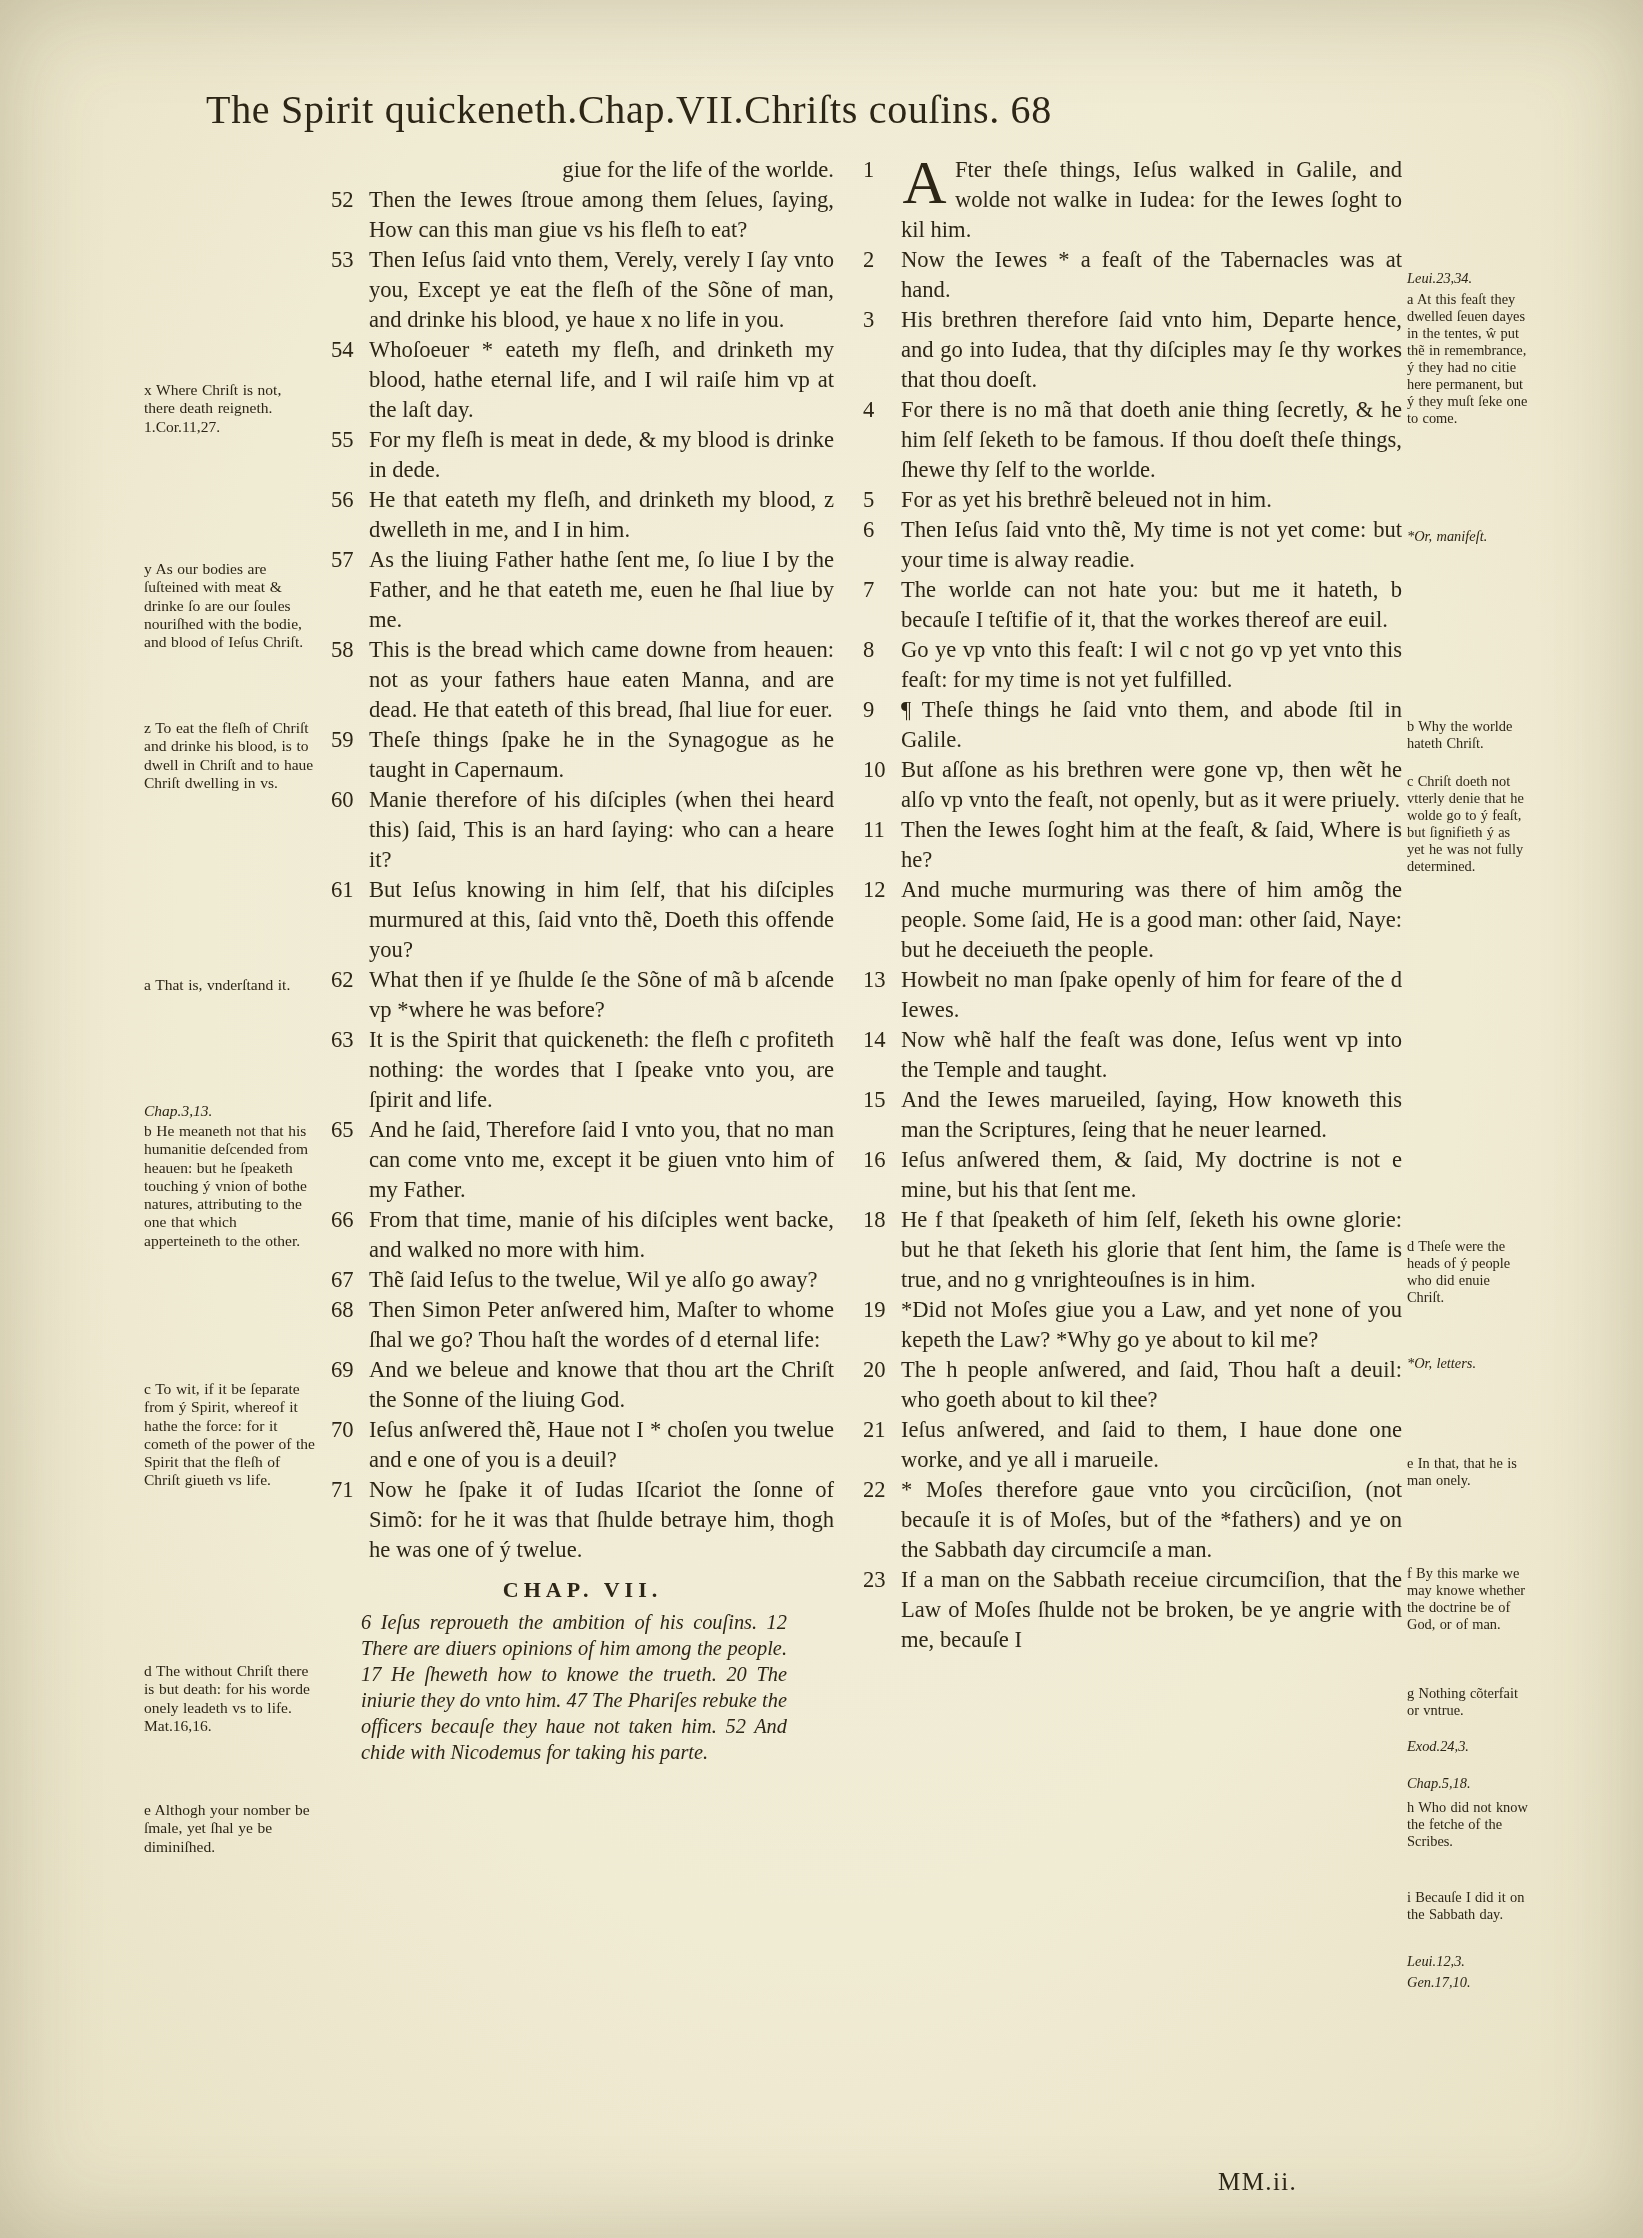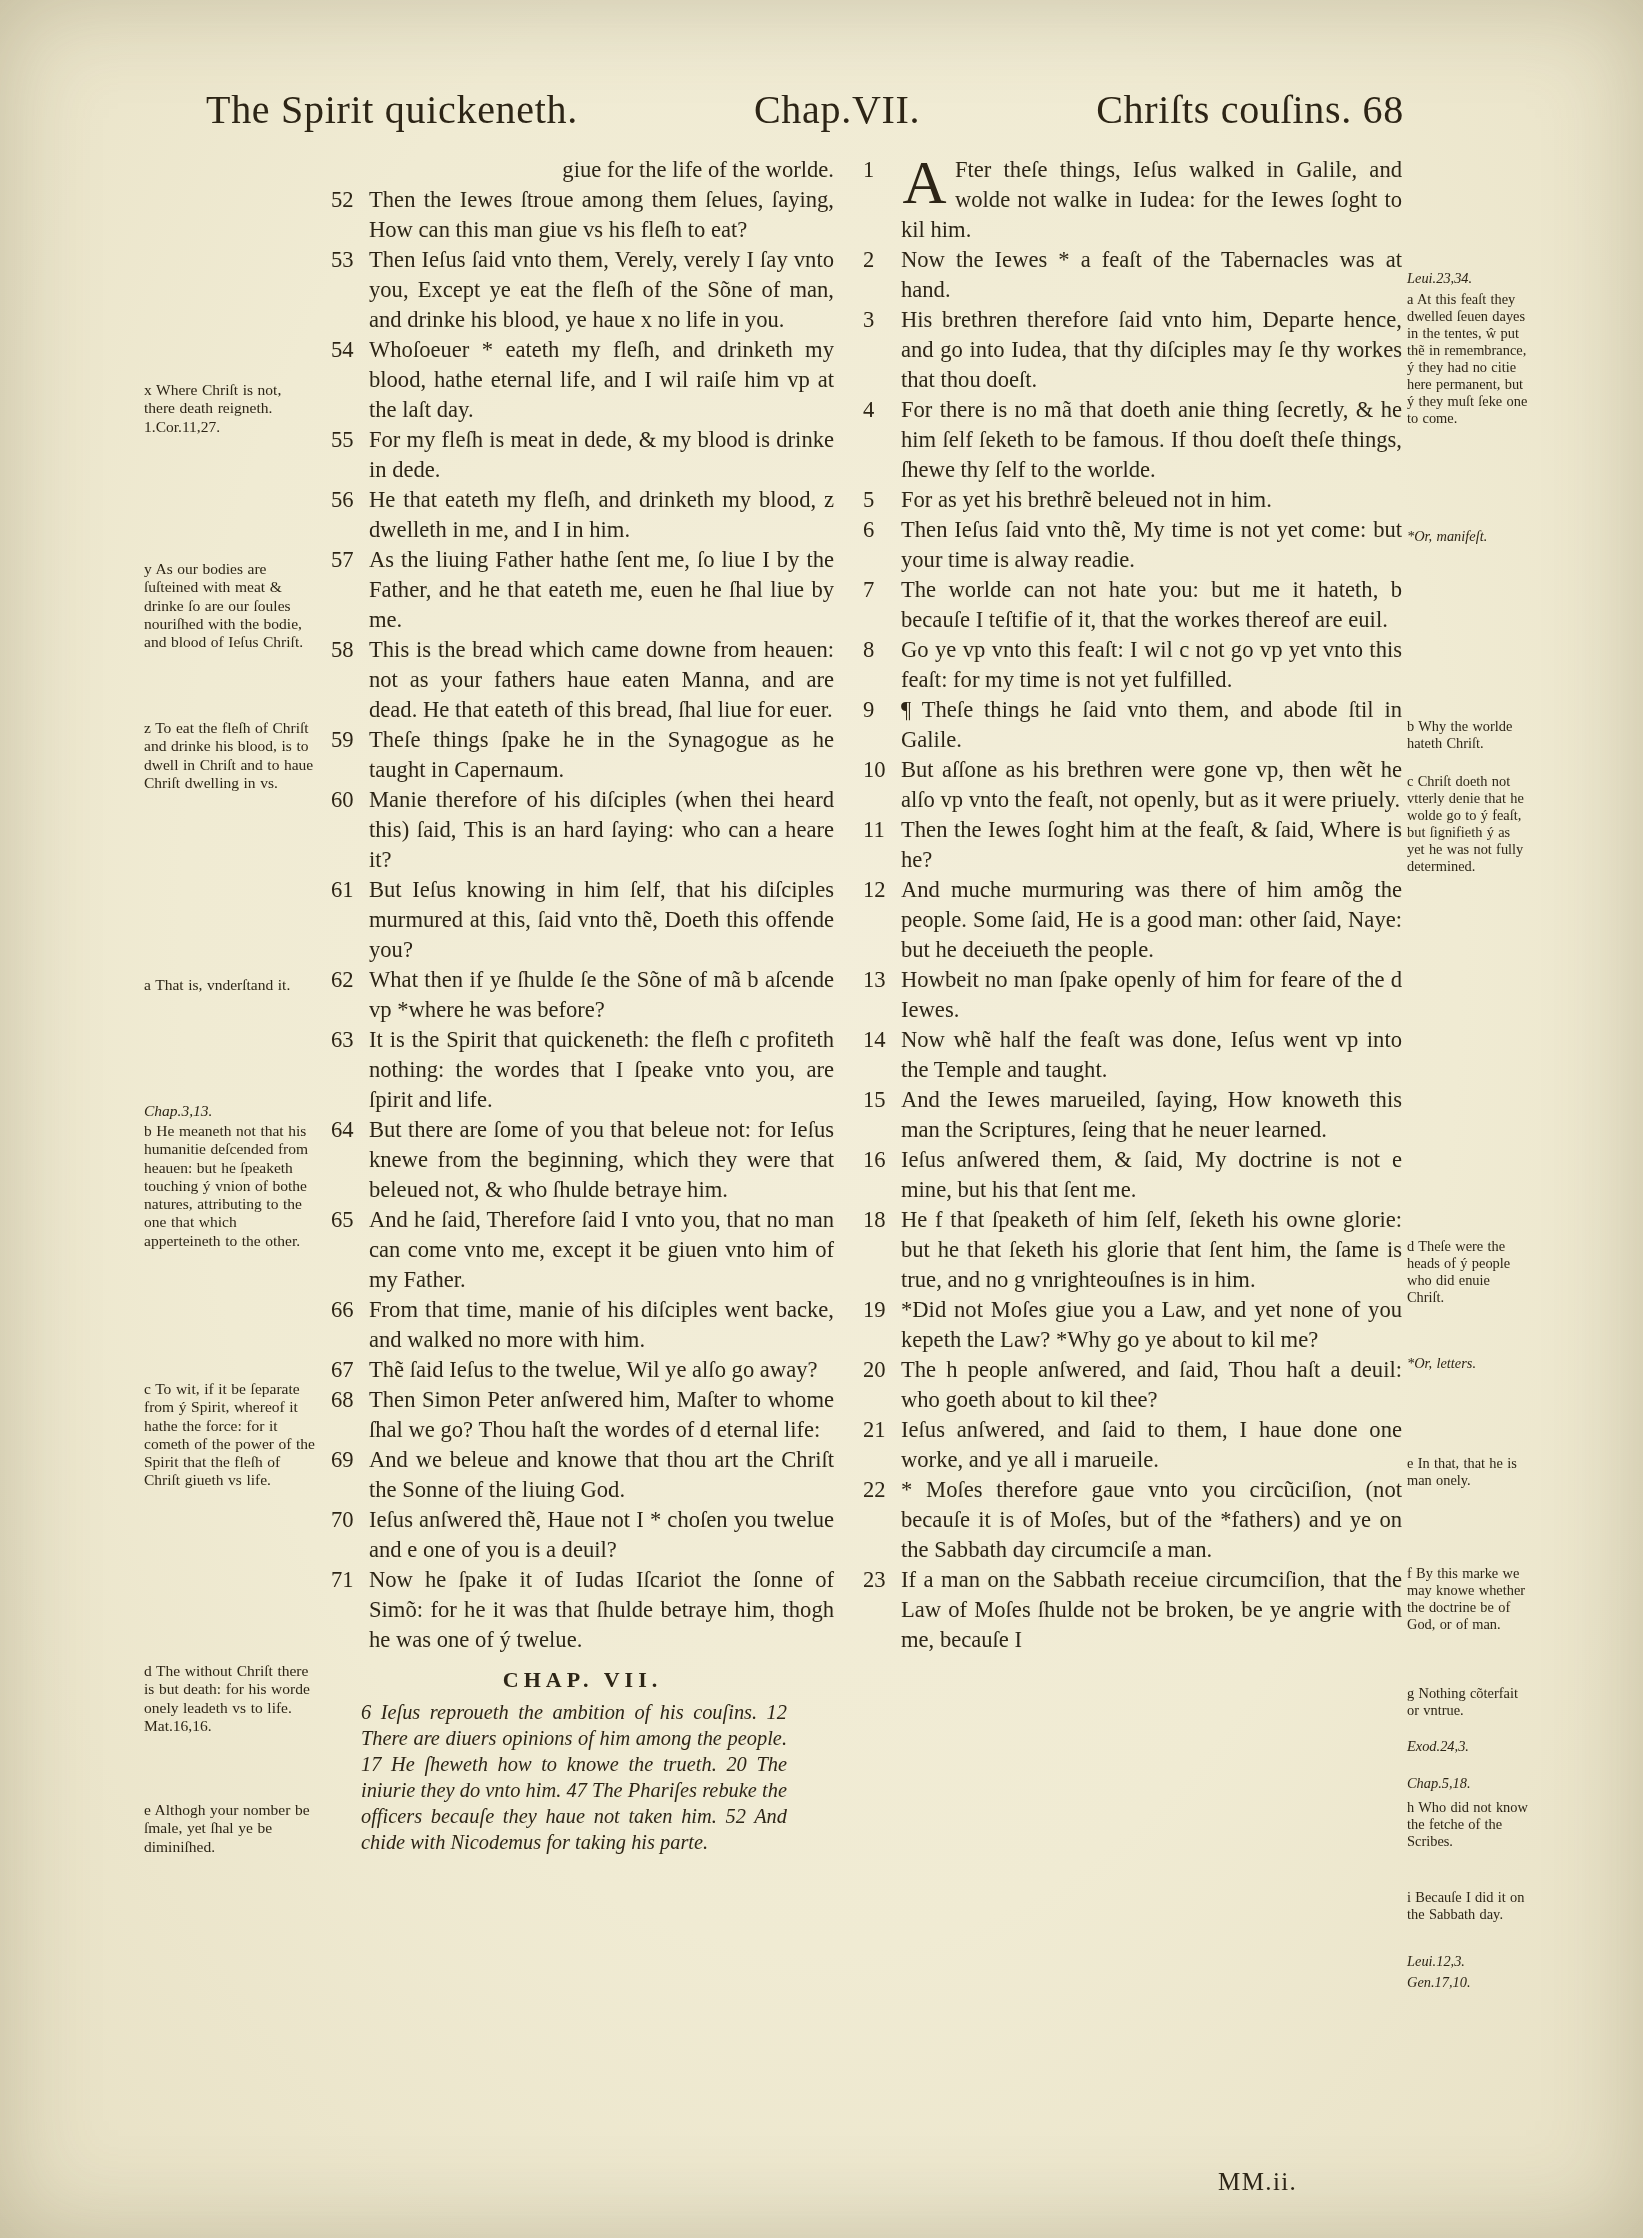--- a/index.html
+++ b/index.html
@@ -10,21 +10,21 @@
   }
   .page{
     position:relative;width:1644px;height:2239px;overflow:hidden;
     background:radial-gradient(ellipse at 50% 42%, #f3eeda 0%, #f0ebd3 55%, #e7e0c4 100%);
     color:#2d2516;
     box-shadow:inset 0 0 99px rgba(95,82,48,.28);
   }
   
   .running-head{
     position:absolute;top:86px;left:206px;width:1198px;
-    display:flex;justify-content:space-between;align-items:baseline;
+    display:flex;align-items:baseline;
     font-size:40px;letter-spacing:0.7px;white-space:nowrap;
   }
   
   .col{
     position:absolute;top:155px;
     font-size:22.6px;line-height:30px;text-align:justify;
   }
   .col-left{left:331px;width:503px;}
   .col-right{left:863px;width:539px;}
   .opening{margin:0 0 0 22px;text-align:right;}
@@ -126,24 +126,20 @@
           <span class="vnum">61</span>
           <span class="vtext">But Ieſus knowing in him ſelf, that his diſciples murmured at this, ſaid vnto thẽ, Doeth this offende you?</span>
         </div>
         <div class="verse">
           <span class="vnum">62</span>
           <span class="vtext">What then if ye ſhulde ſe the Sõne of mã b aſcende vp *where he was before?</span>
         </div>
         <div class="verse">
           <span class="vnum">63</span>
           <span class="vtext">It is the Spirit that quickeneth: the fleſh c profiteth nothing: the wordes that I ſpeake vnto you, are ſpirit and life.</span>
-        </div>
-        <div class="verse">
-          <span class="vnum">64</span>
-          <span class="vtext">But there are ſome of you that beleue not: for Ieſus knewe from the beginning, which they were that beleued not, &amp; who ſhulde betraye him.</span>
         </div>
         <div class="verse">
           <span class="vnum">65</span>
           <span class="vtext">And he ſaid, Therefore ſaid I vnto you, that no man can come vnto me, except it be giuen vnto him of my Father.</span>
         </div>
         <div class="verse">
           <span class="vnum">66</span>
           <span class="vtext">From that time, manie of his diſciples went backe, and walked no more with him.</span>
         </div>
         <div class="verse">

